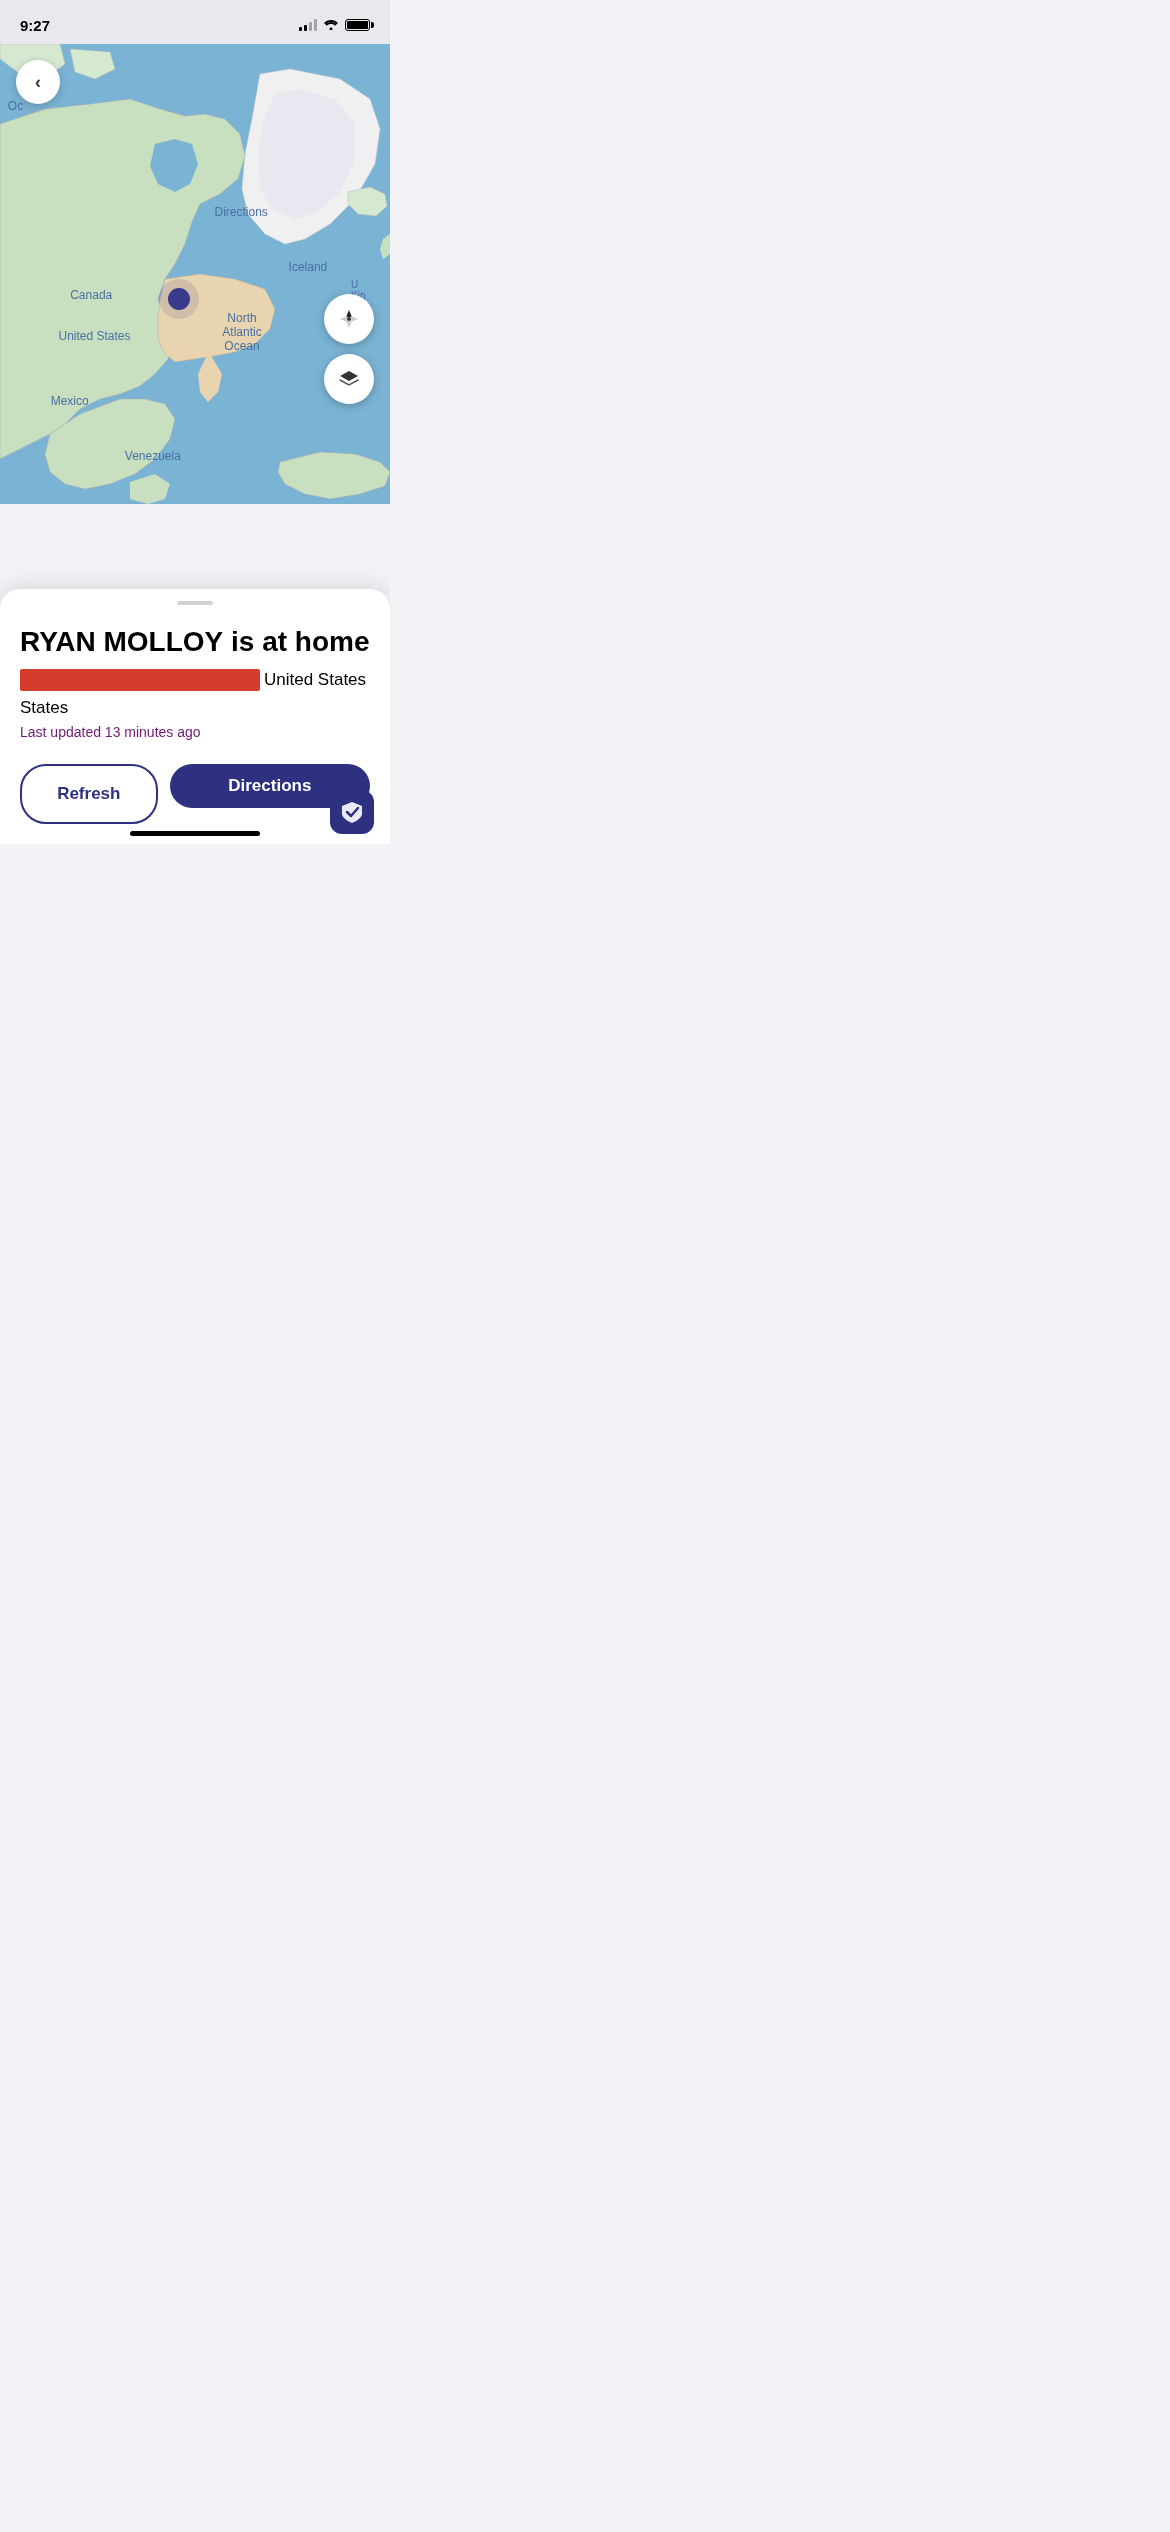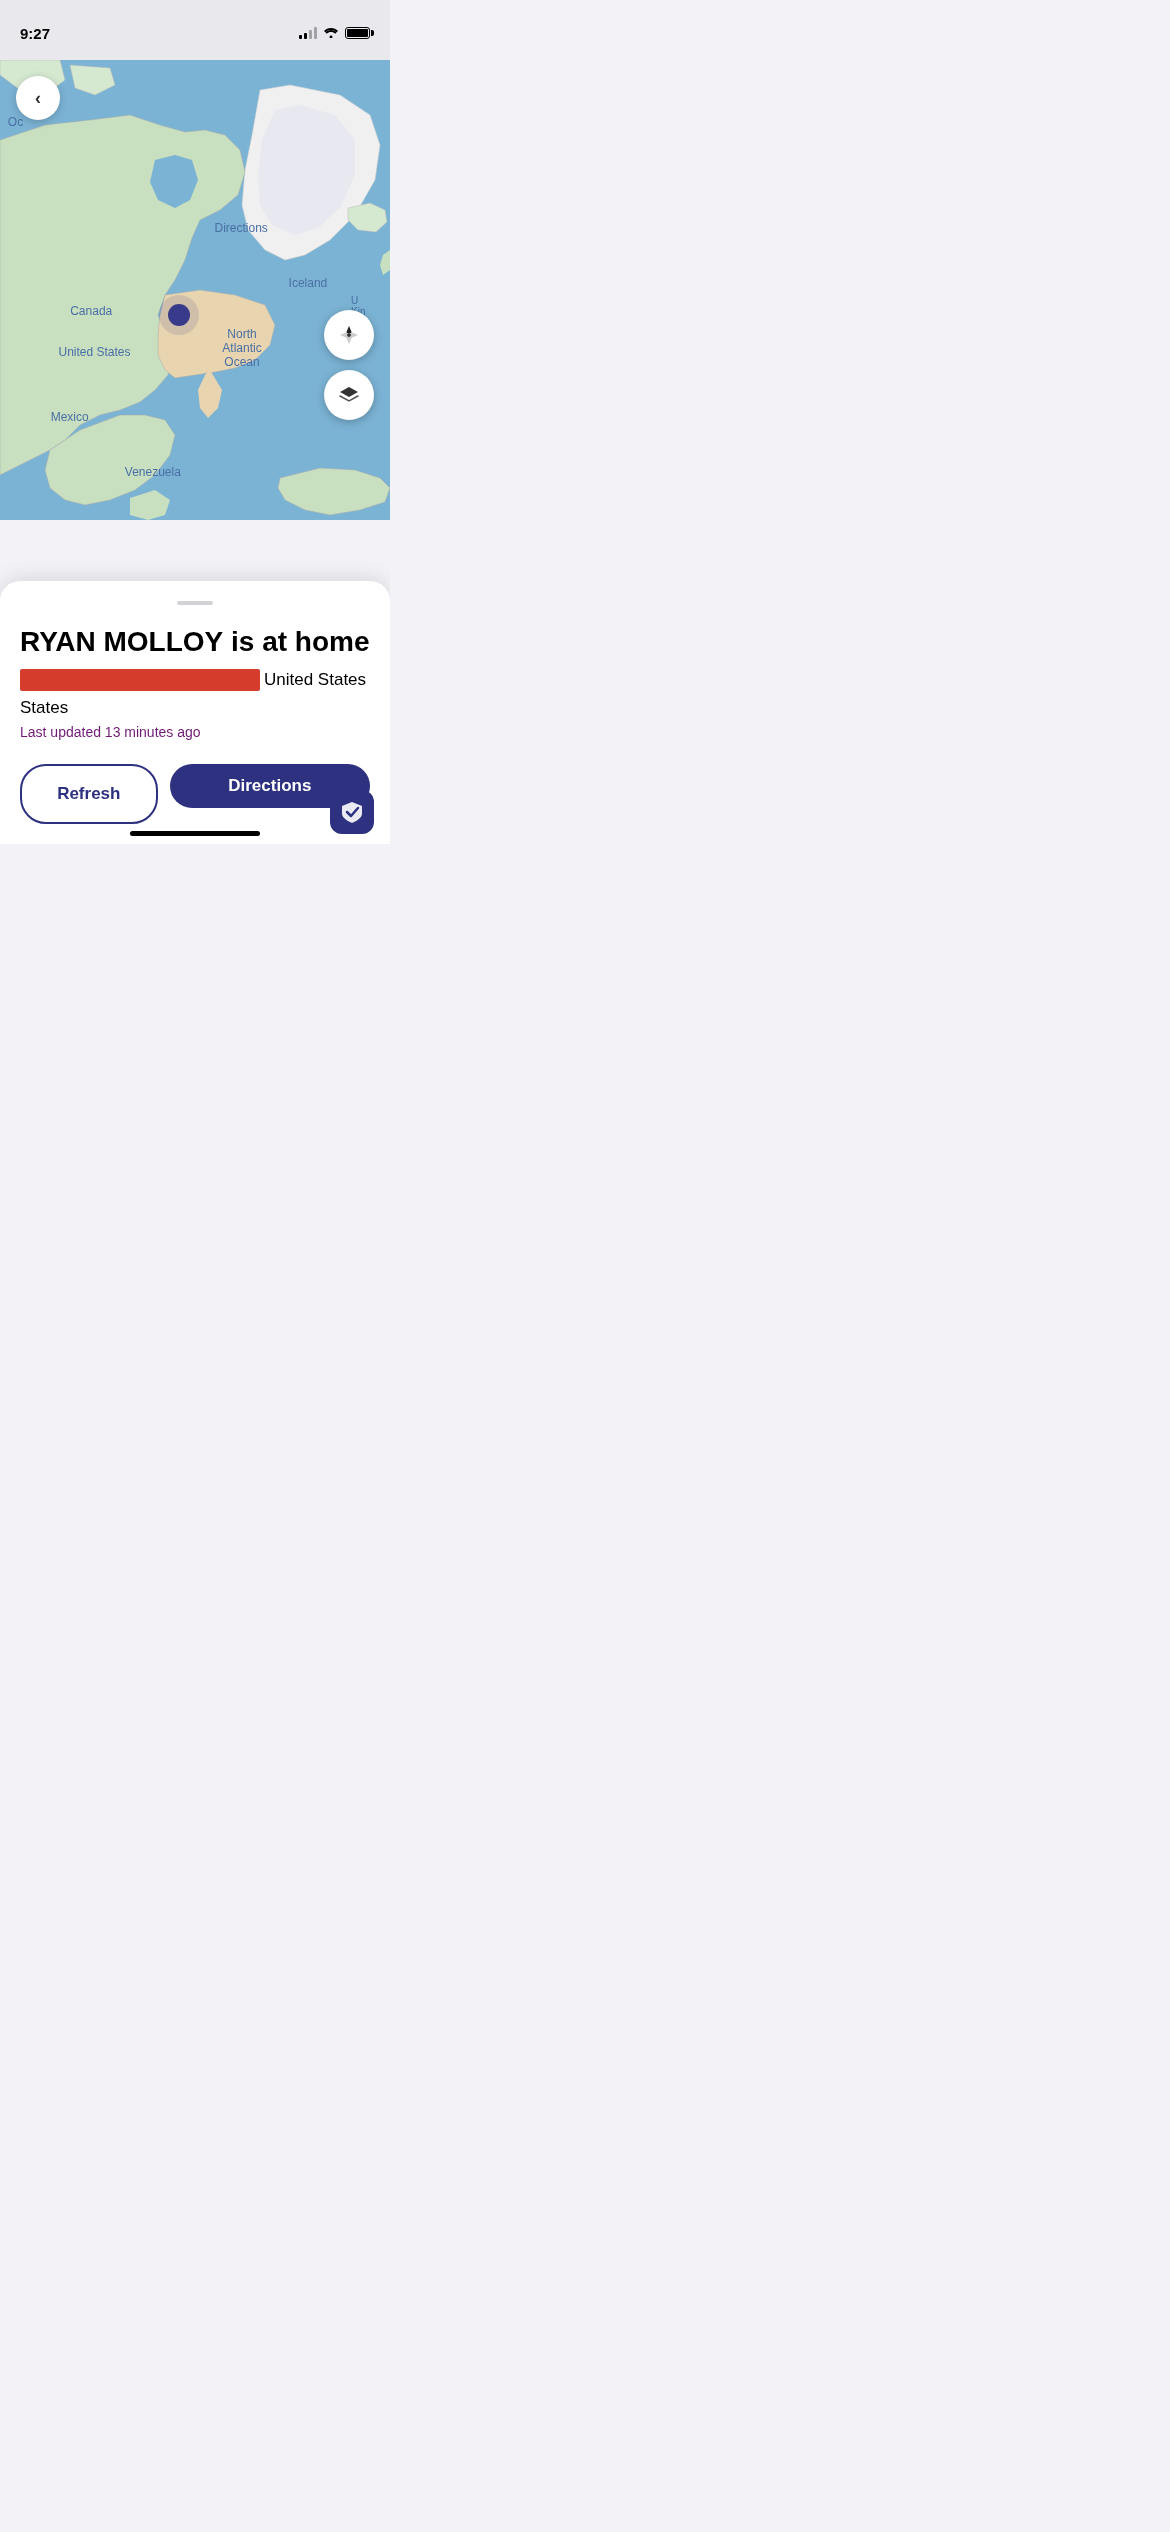--- a/index.html
+++ b/index.html
@@ -13,21 +13,21 @@
       background: #f2f2f7;
       position: relative;
     }
 
     
     .status-bar {
       display: flex;
       justify-content: space-between;
       align-items: center;
       padding: 14px 20px 8px;
-      height: 60px;
+      height: 44px;
       background: #e8e8ed;
       position: relative;
       z-index: 10;
     }
     .status-time {
       font-size: 15px;
       font-weight: 600;
       color: #000;
     }
     .status-icons {
@@ -168,21 +168,21 @@
     }
 
     
     .bottom-panel {
       position: absolute;
       bottom: 0;
       left: 0;
       right: 0;
       background: white;
       border-radius: 20px 20px 0 0;
-      padding: 20px 20px 20px;
+      padding: 12px 20px 20px;
       box-shadow: 0 -4px 20px rgba(0,0,0,0.1);
       z-index: 10;
     }
 
     .drag-handle {
       width: 36px;
       height: 4px;
       background: #d1d1d6;
       border-radius: 2px;
       margin: 0 auto 20px;

